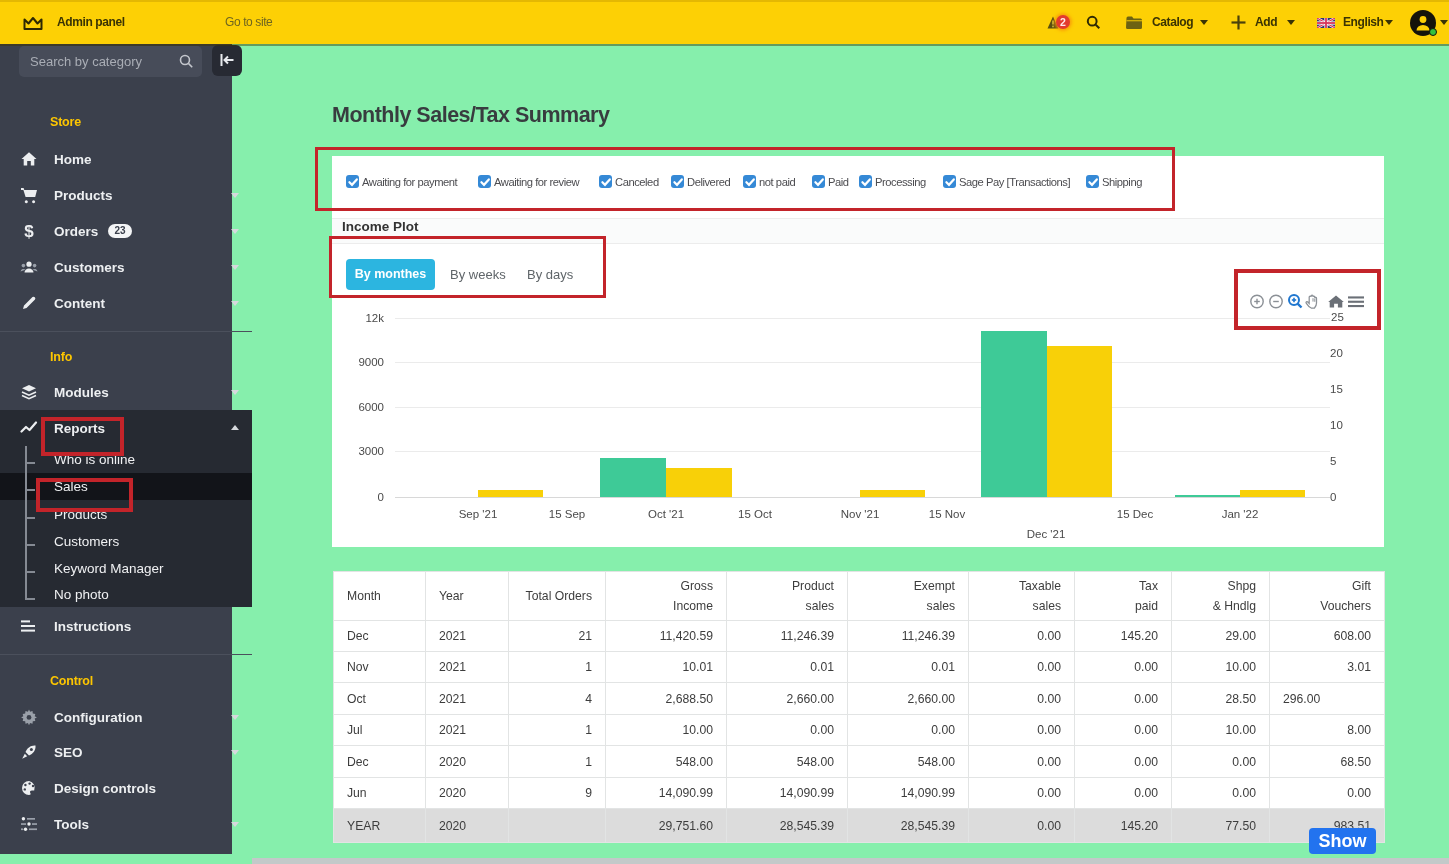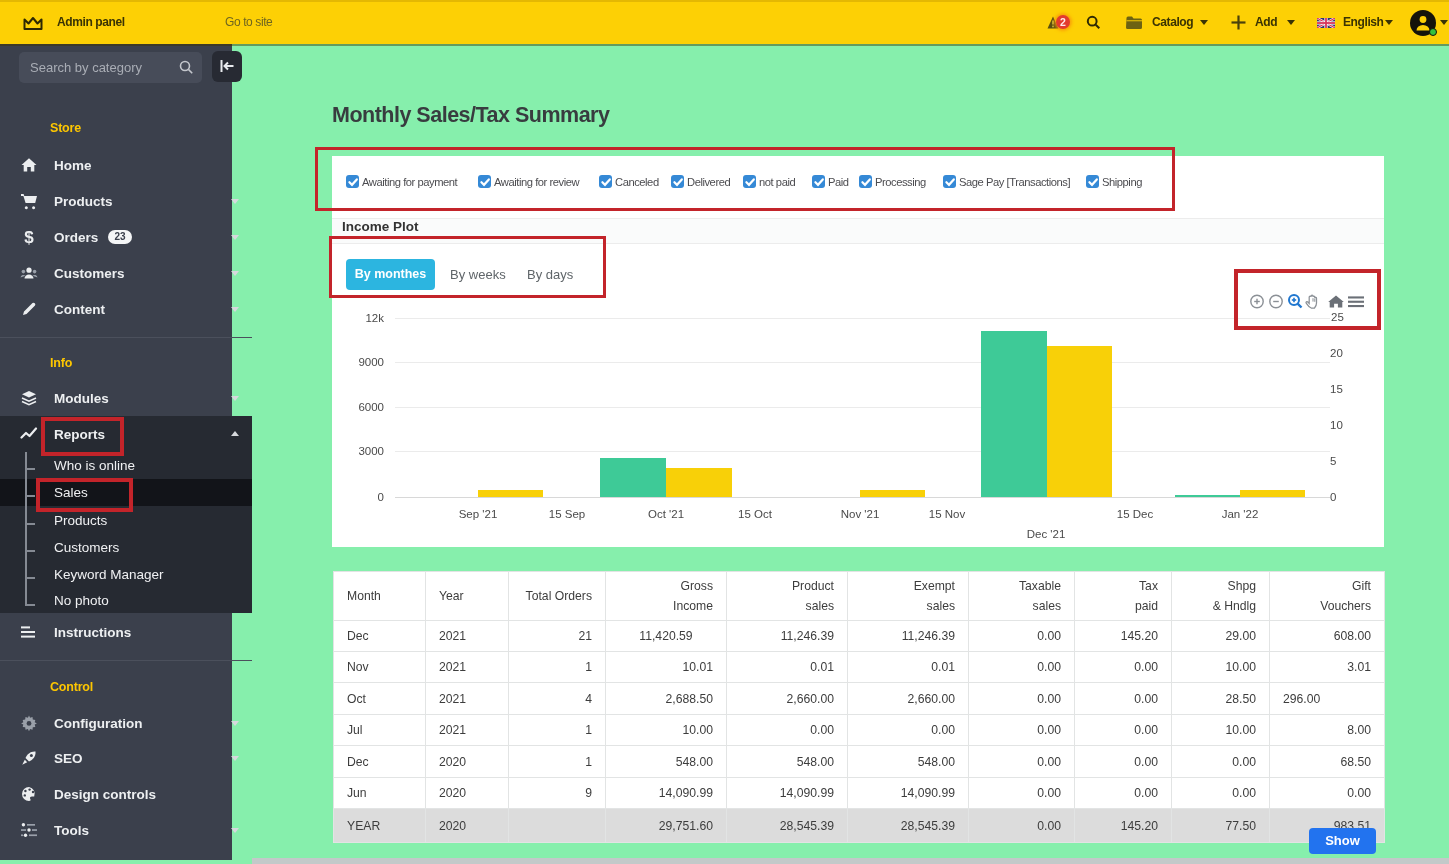--- a/index.html
+++ b/index.html
@@ -7,21 +7,21 @@
 body { font-family:"Liberation Sans", sans-serif; }
 #page { position:relative; width:1449px; height:864px; background:#86efac; overflow:hidden; }
 .abs { position:absolute; }
 
 #topbar { position:absolute; left:0; top:0; width:1449px; height:44px; background:#fdd005; z-index:30; }
 #topbar .shadow { position:absolute; left:0; top:44px; width:1449px; height:2px; background:rgba(62,52,0,0.45); }
 #topbar .toptint { position:absolute; left:0; top:0; width:1449px; height:2px; background:rgba(180,140,0,0.35); }
 .tb-txt { position:absolute; font-size:12px; letter-spacing:-0.4px; font-weight:bold; color:#3a3304; white-space:nowrap; }
 .caret-d { display:inline-block; width:0; height:0; border-left:4.5px solid transparent; border-right:4.5px solid transparent; border-top:5px solid #3a3304; vertical-align:middle; }
 
-#sidebar { position:absolute; left:0; top:40px; width:232px; height:820px; background:#3b404c; z-index:20; }
+#sidebar { position:absolute; left:0; top:34px; width:232px; height:820px; background:#3b404c; z-index:20; }
 .sb-input { position:absolute; left:19px; top:12px; width:183px; height:31px; background:#474c59; border-radius:5px; }
 .sb-input span { position:absolute; left:11px; top:8px; font-size:13px; color:#a9adb5; }
 .sb-collapse { position:absolute; left:212px; top:11px; width:30px; height:31px; background:#272a33; border-radius:6px; }
 .sb-label { position:absolute; left:19px; font-size:12.5px; font-weight:bold; color:#fdc600; letter-spacing:-0.2px;margin-left:31px; }
 .sb-item { position:absolute; left:0; width:252px; height:36px; }
 .sb-item .txt { position:absolute; left:54px; top:50%; transform:translateY(-50%); font-size:13.5px; font-weight:bold; color:#edeff1; white-space:nowrap; }
 .sb-item .ico { position:absolute; left:20px; top:50%; transform:translateY(-50%); width:18px; height:18px; }
 .sb-item .car { position:absolute; right:13px; top:50%; margin-top:-2px; width:0; height:0; border-left:4.5px solid transparent; border-right:4.5px solid transparent; border-top:5px solid #d6d9dd; }
 .sb-item .carup { position:absolute; right:13px; top:50%; margin-top:-3px; width:0; height:0; border-left:4.5px solid transparent; border-right:4.5px solid transparent; border-bottom:5px solid #d6d9dd; }
 .sb-sub { position:absolute; left:54px; font-size:13.5px; color:#f0f1f3; white-space:nowrap; transform:translateY(-50%); }
@@ -423,21 +423,21 @@
     <td style="text-align:right">Exempt<br>sales</td>
     <td style="text-align:right">Taxable<br>sales</td>
     <td style="text-align:right">Tax<br>paid</td>
     <td style="text-align:right">Shpg<br>&amp; Hndlg</td>
     <td style="text-align:right">Gift<br>Vouchers</td>
   </tr>
   <tr style="height:31px">
           <td>Dec</td>
           <td>2021</td>
           <td style="text-align:right">21</td>
-          <td style="text-align:center">11,420.59</td>
+          <td style="text-align:right">11,420.59</td>
           <td style="text-align:right">11,246.39</td>
           <td style="text-align:right">11,246.39</td>
           <td style="text-align:right">0.00</td>
           <td style="text-align:right">145.20</td>
           <td style="text-align:right">29.00</td>
           <td style="text-align:right">608.00</td>
         </tr>
   <tr style="height:31px">
           <td>Nov</td>
           <td>2021</td>
@@ -506,21 +506,21 @@
           <td style="background:#dcdcdc;text-align:right">28,545.39</td>
           <td style="background:#dcdcdc;text-align:right">28,545.39</td>
           <td style="background:#dcdcdc;text-align:right">0.00</td>
           <td style="background:#dcdcdc;text-align:right">145.20</td>
           <td style="background:#dcdcdc;text-align:right">77.50</td>
           <td style="background:#dcdcdc;text-align:right">983.51</td>
         </tr>
 </tbody>
     </table>
 
-<div class="abs" style="left:1309px;top:828px;width:67px;height:26px;background:#2273ef;border-radius:4px;color:#fff;font-size:13px;font-weight:bold;text-align:center;line-height:26px;z-index:45">Show</div>
+<div class="abs" style="left:1309px;top:828px;width:67px;height:26px;background:#2273ef;border-radius:4px;color:#fff;font-size:18px;font-weight:bold;text-align:center;line-height:26px;z-index:45">Show</div>
 
 <div class="abs" style="left:252px;top:858px;width:1197px;height:6px;background:#c3c9c9"></div>
 
 <div class="redrect" style="left:315px;top:146.5px;width:860px;height:64px"></div>
 <div class="redrect" style="left:329px;top:236px;width:277px;height:62px"></div>
 <div class="redrect" style="left:1234px;top:269px;width:147px;height:61px;border-width:4px"></div>
 <div class="redrect" style="left:41px;top:417px;width:83px;height:39px;border-width:4px"></div>
 <div class="redrect" style="left:36px;top:478px;width:97px;height:34px;border-width:4px"></div>
 
 </div>

